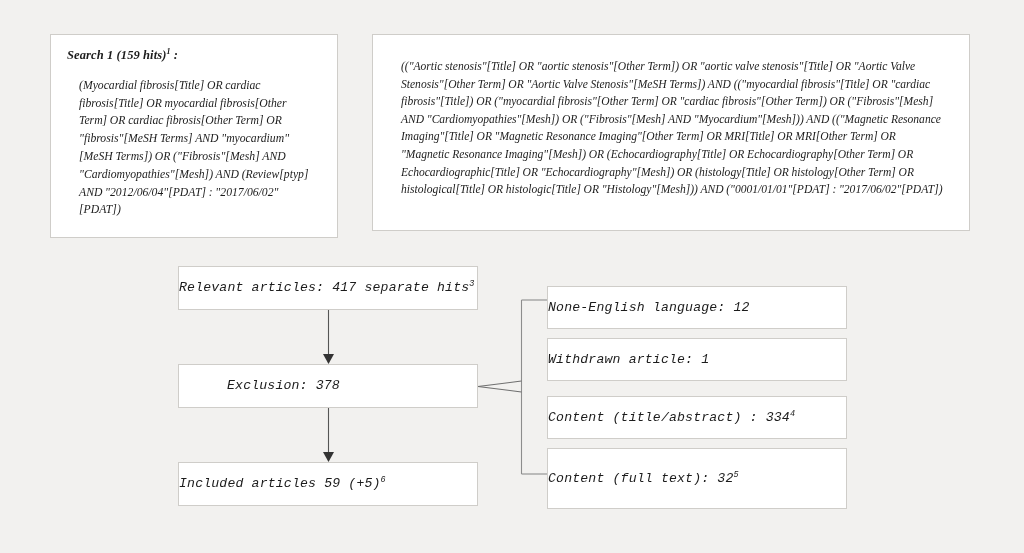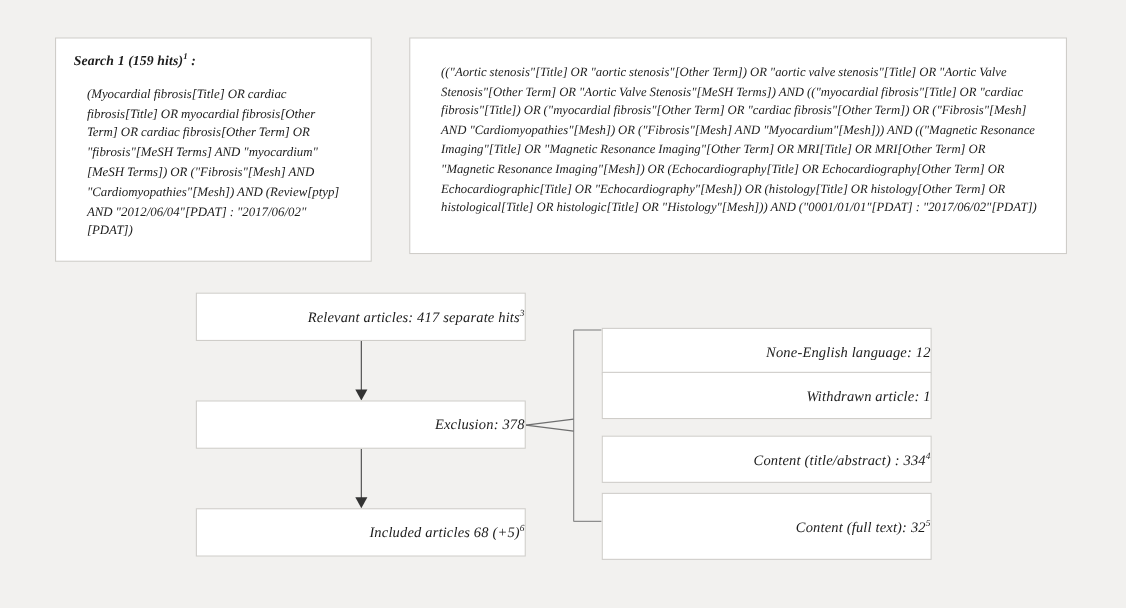--- a/index.html
+++ b/index.html
@@ -50,38 +50,39 @@
   }
 
   #search1-panel { left: 50px;  top: 34px; width: 288px; height: 204px; }
   #search2-panel { left: 372px; top: 34px; width: 598px; height: 197px; }
   #search2-panel .search-query { font-size: 11.55px; line-height: 1.525; }
 
   
   .flow-box {
     display: flex;
     align-items: center;
-    justify-content: flex-end;
+    justify-content: flex-start;
     text-align: center;
+    font-family: Liberation Mono, monospace;
   }
   .flow-label {
     font-style: italic;
     font-size: 13.2px;
     line-height: 1.2;
     letter-spacing: 0.15px;
   }
   .flow-label sup {
     font-size: 8.5px;
   }
 
   #box-relevant  { left: 178px; top: 266px; width: 300px; height: 44px; }
   #box-exclusion { left: 178px; top: 364px; width: 300px; height: 44px; padding-left: 48px; }
   #box-included  { left: 178px; top: 462px; width: 300px; height: 44px; }
 
-  #box-excl-1 { left: 547px; top: 298px; width: 300px; height: 43px; }
+  #box-excl-1 { left: 547px; top: 286px; width: 300px; height: 43px; }
   #box-excl-2 { left: 547px; top: 338px; width: 300px; height: 43px; }
   #box-excl-3 { left: 547px; top: 396px; width: 300px; height: 43px; }
   #box-excl-4 { left: 547px; top: 448px; width: 300px; height: 61px; }
 
   
   #connectors {
     position: absolute;
     left: 0;
     top: 0;
     width: 1024px;
@@ -119,21 +120,21 @@
 
 <div class="box flow-box" id="box-relevant">
   <span class="flow-label"><span>Relevant articles: 417 separate hits</span><sup>3</sup></span>
 </div>
 
 <div class="box flow-box" id="box-exclusion">
   <span class="flow-label"><span>Exclusion: 378</span><sup></sup></span>
 </div>
 
 <div class="box flow-box" id="box-included">
-  <span class="flow-label"><span>Included articles 68 (+5)</span><sup>6</sup></span>
+  <span class="flow-label"><span>Included articles 59 (+5)</span><sup>6</sup></span>
 </div>
 
 <div class="box flow-box" id="box-excl-1">
   <span class="flow-label"><span>None-English language: 12</span><sup></sup></span>
 </div>
 
 <div class="box flow-box" id="box-excl-2">
   <span class="flow-label"><span>Withdrawn article: 1</span><sup></sup></span>
 </div>
 

